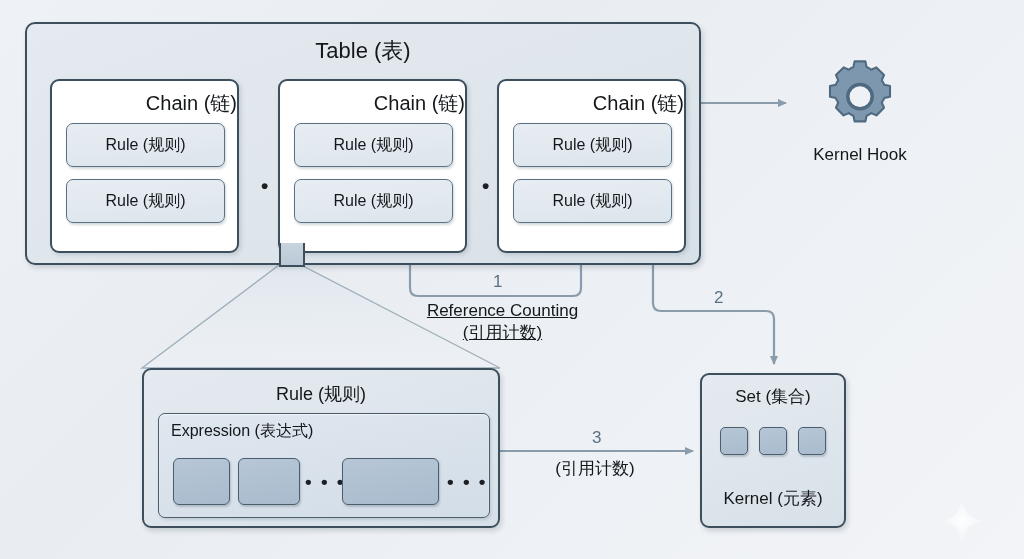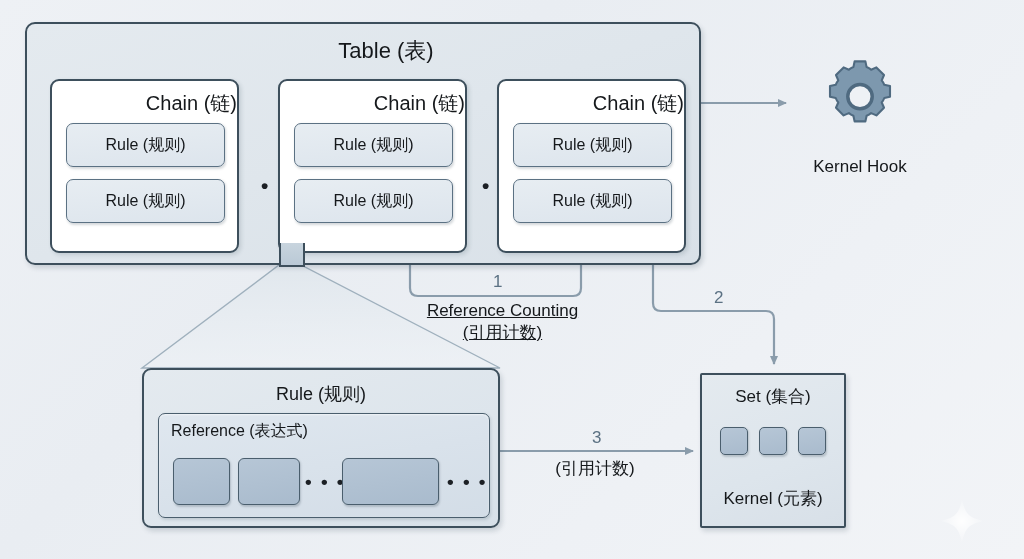--- a/index.html
+++ b/index.html
@@ -43,21 +43,20 @@
     box-shadow: 2px 3px 5px rgba(40,60,75,0.18);
   }
   .table-title {
     position: absolute;
     left: 0;
     top: 12px;
     width: 100%;
     text-align: center;
     font-size: 22px;
     color: #15181b;
-    margin-left: 23px;
   }
 
   
   .chain-box {
     position: absolute;
     top: 55px;
     width: 185px;
     height: 170px;
     border: 2px solid #3d4f5c;
     border-radius: 9px;
@@ -119,21 +118,21 @@
 
   
   .kernel-hook-wrap {
     position: absolute;
     left: 760px;
     top: 58px;
     width: 200px;
     text-align: center;
   }
   .kernel-hook-label {
-    margin-top: 16px;
+    margin-top: 4px;
     font-size: 17px;
     line-height: 1.28;
     color: #15181b;
   }
 
   
   .refcount-caption {
     position: absolute;
     left: 380px;
     top: 300px;
@@ -223,21 +222,21 @@
   .expr-dots.d1 { left: 146px; }
   .expr-dots.d2 { left: 288px; }
 
   
   .set-box {
     left: 700px;
     top: 373px;
     width: 146px;
     height: 155px;
     border: 2px solid #3d4f5c;
-    border-radius: 2px;
+    border-radius: 9px;
     background: linear-gradient(160deg, #e4eaef 0%, #dde5ec 60%, #d8e0e8 100%);
     box-shadow: 2px 3px 5px rgba(40,60,75,0.18);
   }
   .set-title {
     position: absolute;
     left: 0;
     top: 10px;
     width: 100%;
     text-align: center;
     font-size: 17px;
@@ -357,21 +356,21 @@
   <div class="refcount-caption">
     <div>Reference Counting</div>
     <div>(引用计数)</div>
   </div>
 
   <div class="refcount-3-caption">(引用计数)</div>
 
   <div class="box rule-detail-box">
     <div class="rule-detail-title">Rule (规则)</div>
     <div class="expression-box">
-      <div class="expression-title">Reference (表达式)</div>
+      <div class="expression-title">Expression (表达式)</div>
       <div class="expr-cell c1"></div>
       <div class="expr-cell c2"></div>
       <div class="expr-dots d1">• • •</div>
       <div class="expr-cell c3"></div>
       <div class="expr-dots d2">• • •</div>
     </div>
   </div>
 
   <div class="box set-box">
     <div class="set-title">Set (集合)</div>

